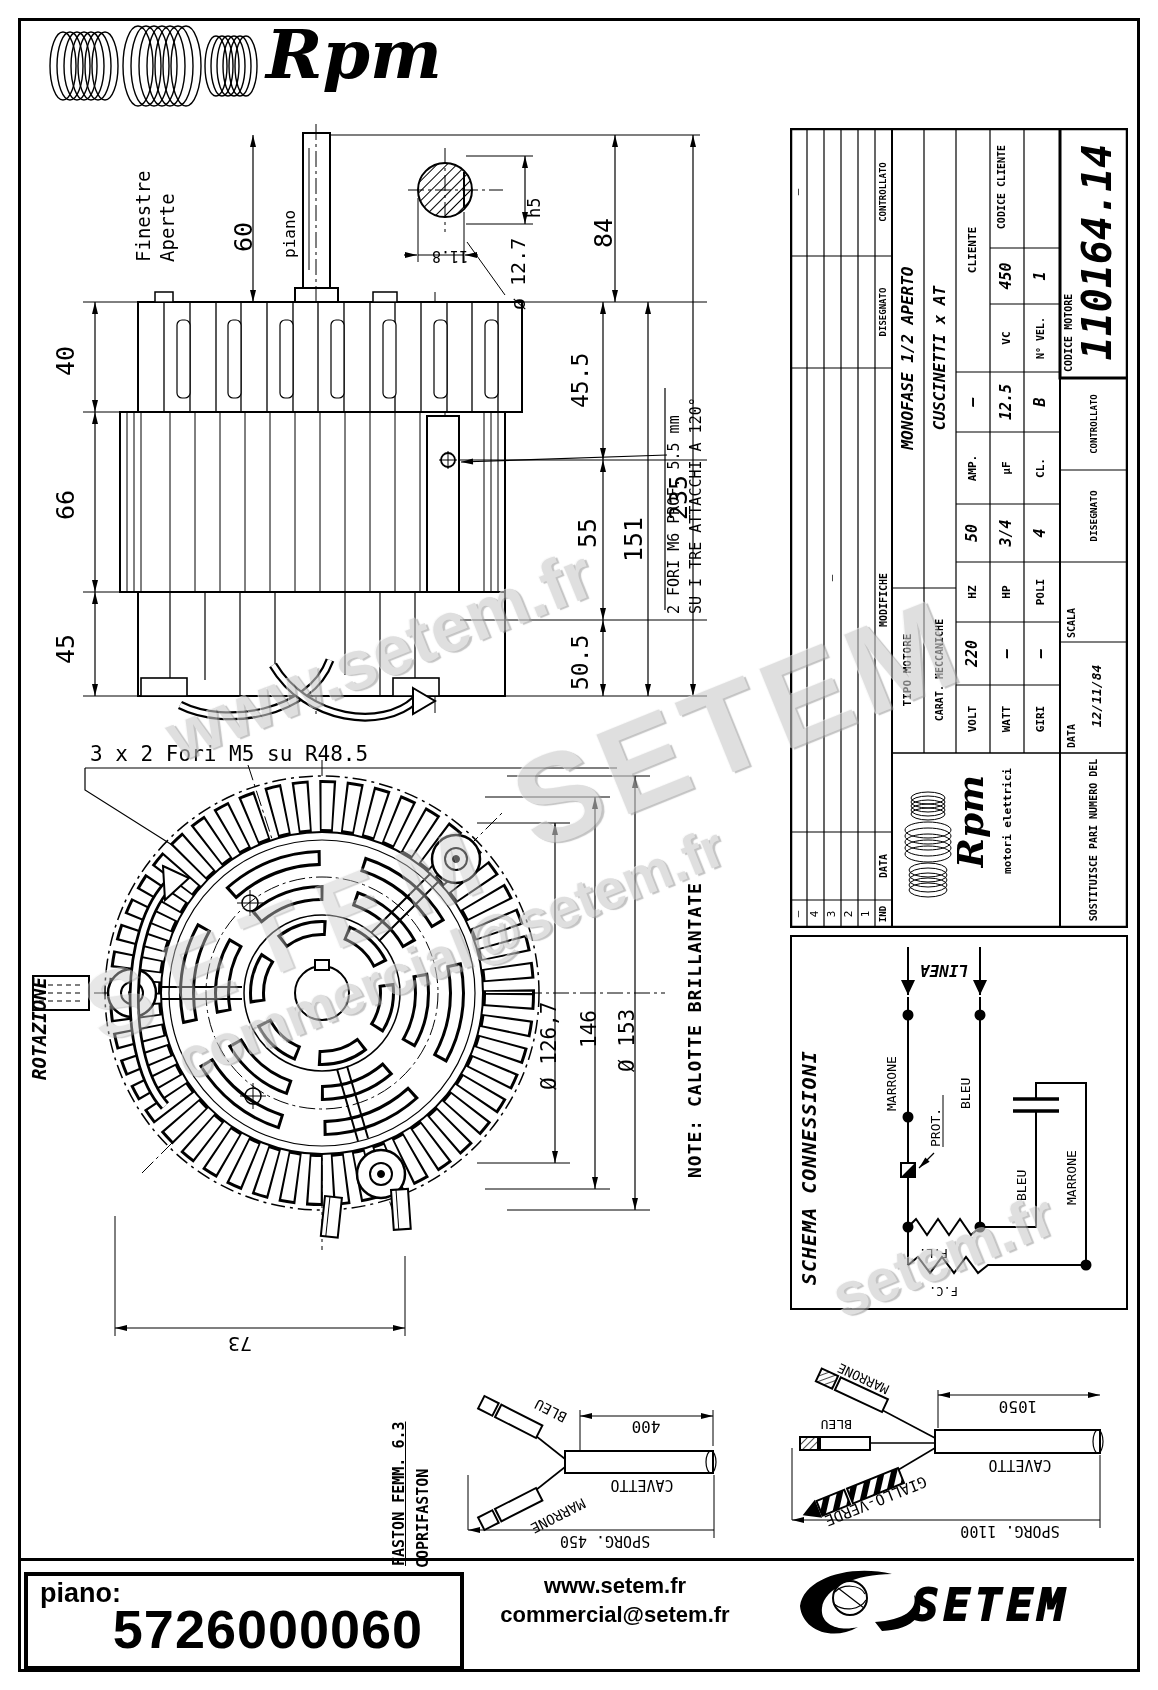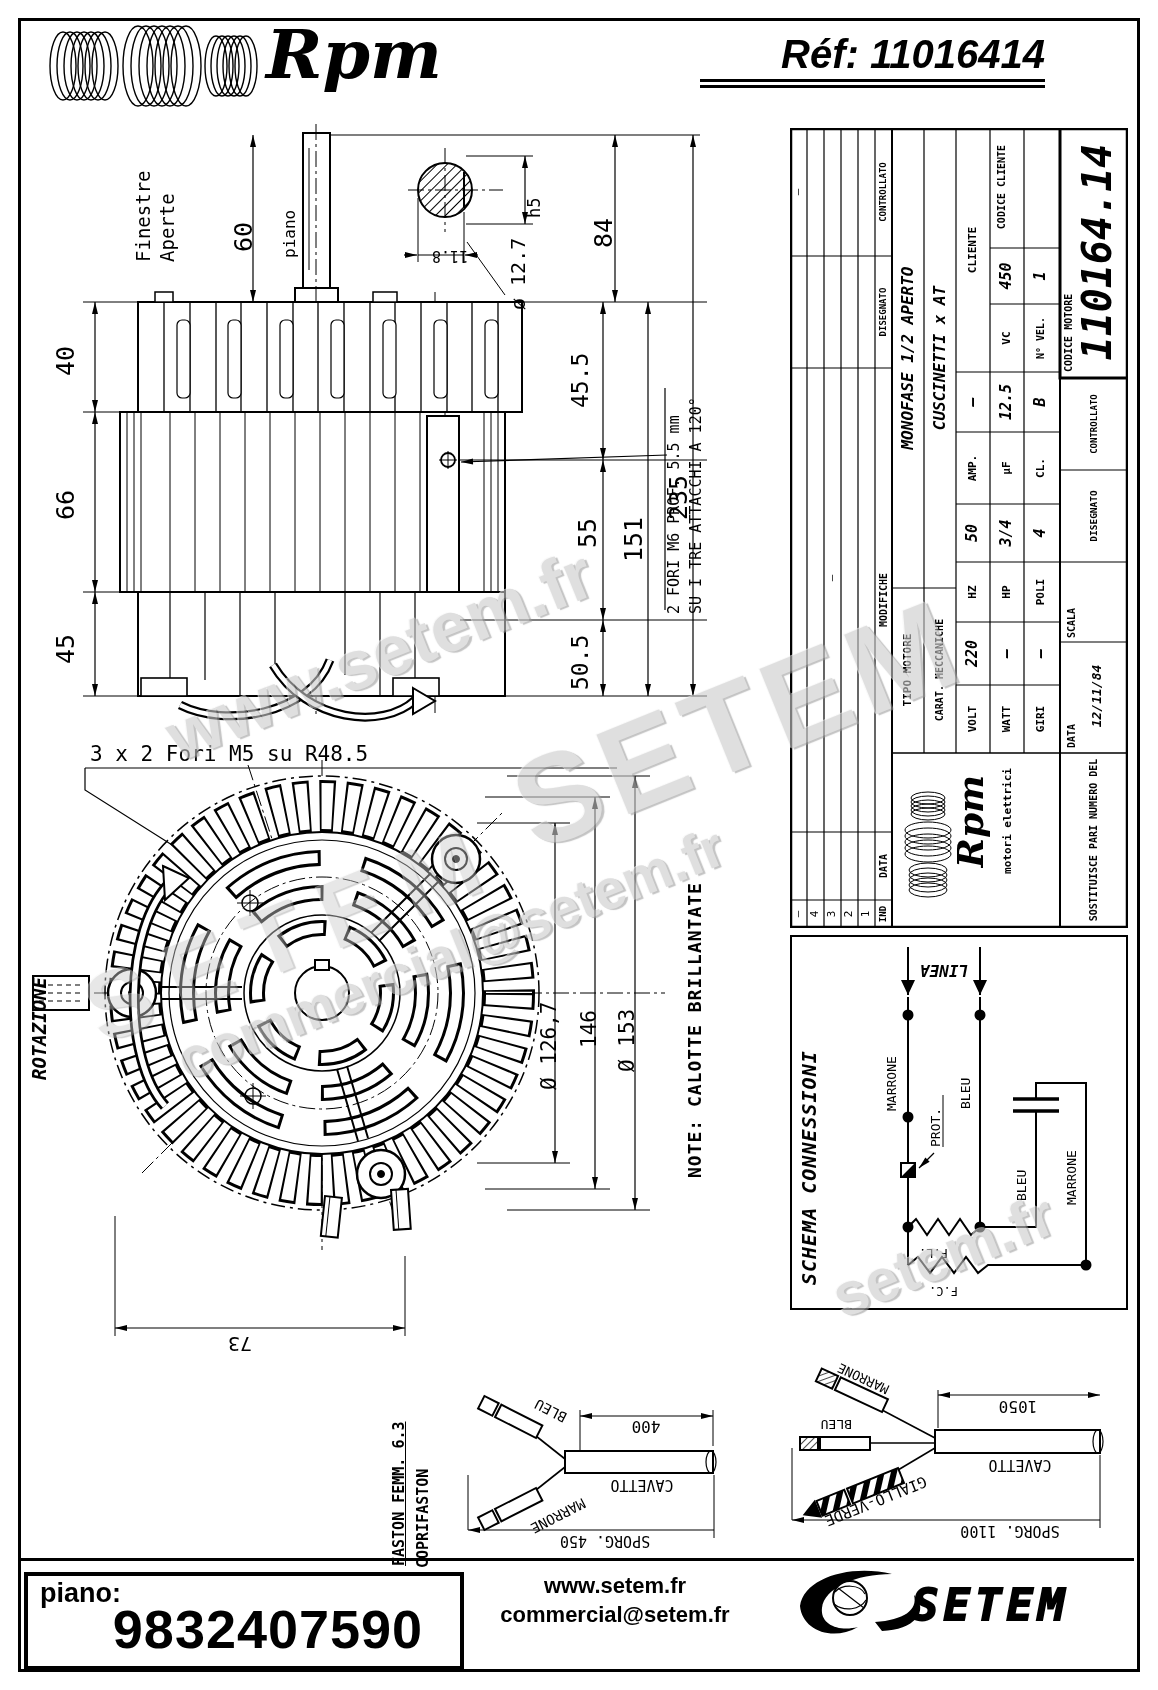--- a/index.html
+++ b/index.html
@@ -78,22 +78,20 @@
         <ellipse cx="-18" rx="11" ry="30"></ellipse>
           <ellipse cx="-12" rx="11" ry="30"></ellipse>
           <ellipse cx="-6" rx="11" ry="30"></ellipse>
         <ellipse cx="0" rx="11" ry="30"></ellipse>
           <ellipse cx="6" rx="11" ry="30"></ellipse>
           <ellipse cx="12" rx="11" ry="30"></ellipse>
       </g>
     </g>
   </svg>
   <div class="abs" style="left:266px;top:14px;font-family:'DejaVu Serif',serif;font-size:68px;font-weight:bold;font-style:italic;">Rpm</div>
-  <div class="abs" style="left:700px;top:32px;width:345px;text-align:right;font-family:'Liberation Sans',sans-serif;
-       font-size:40px;font-weight:bold;font-style:italic;border-bottom:9px double #000;padding-bottom:2px;">Réf: 11016414</div>
 
   <svg class="abs" style="left:75px;top:120px" width="645" height="625">
     <g stroke="#000" fill="none">
       <line x1="255" y1="15" x2="625" y2="15" stroke-width="1.2"></line>
 
       <rect x="228" y="13" width="27" height="155" stroke-width="2" fill="#fff"></rect>
       <rect x="220" y="168" width="43" height="14" stroke-width="2" fill="#fff"></rect>
       <line x1="234" y1="28" x2="234" y2="150" stroke-width="1"></line>
       <line class="cl" x1="241" y1="4" x2="241" y2="598"></line>
       <line class="cl" x1="360" y1="172" x2="360" y2="596"></line>
@@ -458,21 +456,21 @@
       <text transform="translate(220,174) rotate(25)" font-size="13" stroke="none">MARRONE</text>
       <line x1="10" y1="165" x2="172" y2="165" stroke-width="1.2" marker-start="url(#as)" marker-end="url(#ae)"></line>
       <line x1="172" y1="132" x2="172" y2="170" stroke-width="1"></line>
       <text x="92" y="159" text-anchor="middle" font-size="16" stroke="none">1050</text>
     </g>
   </svg>
 
   <div class="abs" style="left:18px;top:1558px;width:1116px;height:3px;background:#000;"></div>
   <div class="abs" style="left:24px;top:1572px;width:432px;height:90px;border:4px solid #000;">
     <div class="abs" style="left:12px;top:2px;font-family:'Liberation Sans',sans-serif;font-size:27px;font-weight:bold;">piano:</div>
-    <div class="abs" style="left:60px;top:22px;width:360px;text-align:center;font-family:'Liberation Sans',sans-serif;font-size:54px;font-weight:bold;letter-spacing:1px;">9832407590</div>
+    <div class="abs" style="left:60px;top:22px;width:360px;text-align:center;font-family:'Liberation Sans',sans-serif;font-size:54px;font-weight:bold;letter-spacing:1px;">5726000060</div>
   </div>
   <div class="abs" style="left:450px;top:1572px;width:330px;text-align:center;font-family:'Liberation Sans',sans-serif;font-size:22px;font-weight:bold;line-height:1.3;">
     <div>www.setem.fr</div>
     <div>commercial@setem.fr</div>
   </div>
   <svg class="abs" style="left:780px;top:1562px" width="350" height="74">
     <path d="M20,44 C24,16 70,2 112,12 C76,12 44,26 42,46 C40,62 58,70 78,65 C52,80 22,68 20,44 Z" fill="#000"></path>
     <path d="M95,60 C124,58 138,48 134,33 C150,49 134,68 102,69 Z" fill="#000"></path>
     <circle cx="70" cy="36" r="17" fill="#fff" stroke="#000" stroke-width="2"></circle>
     <path d="M55,30 C62,22 80,22 85,32 M54,42 C64,50 80,48 86,38 M58,26 L84,46" stroke="#000" stroke-width="1.2" fill="none"></path>

